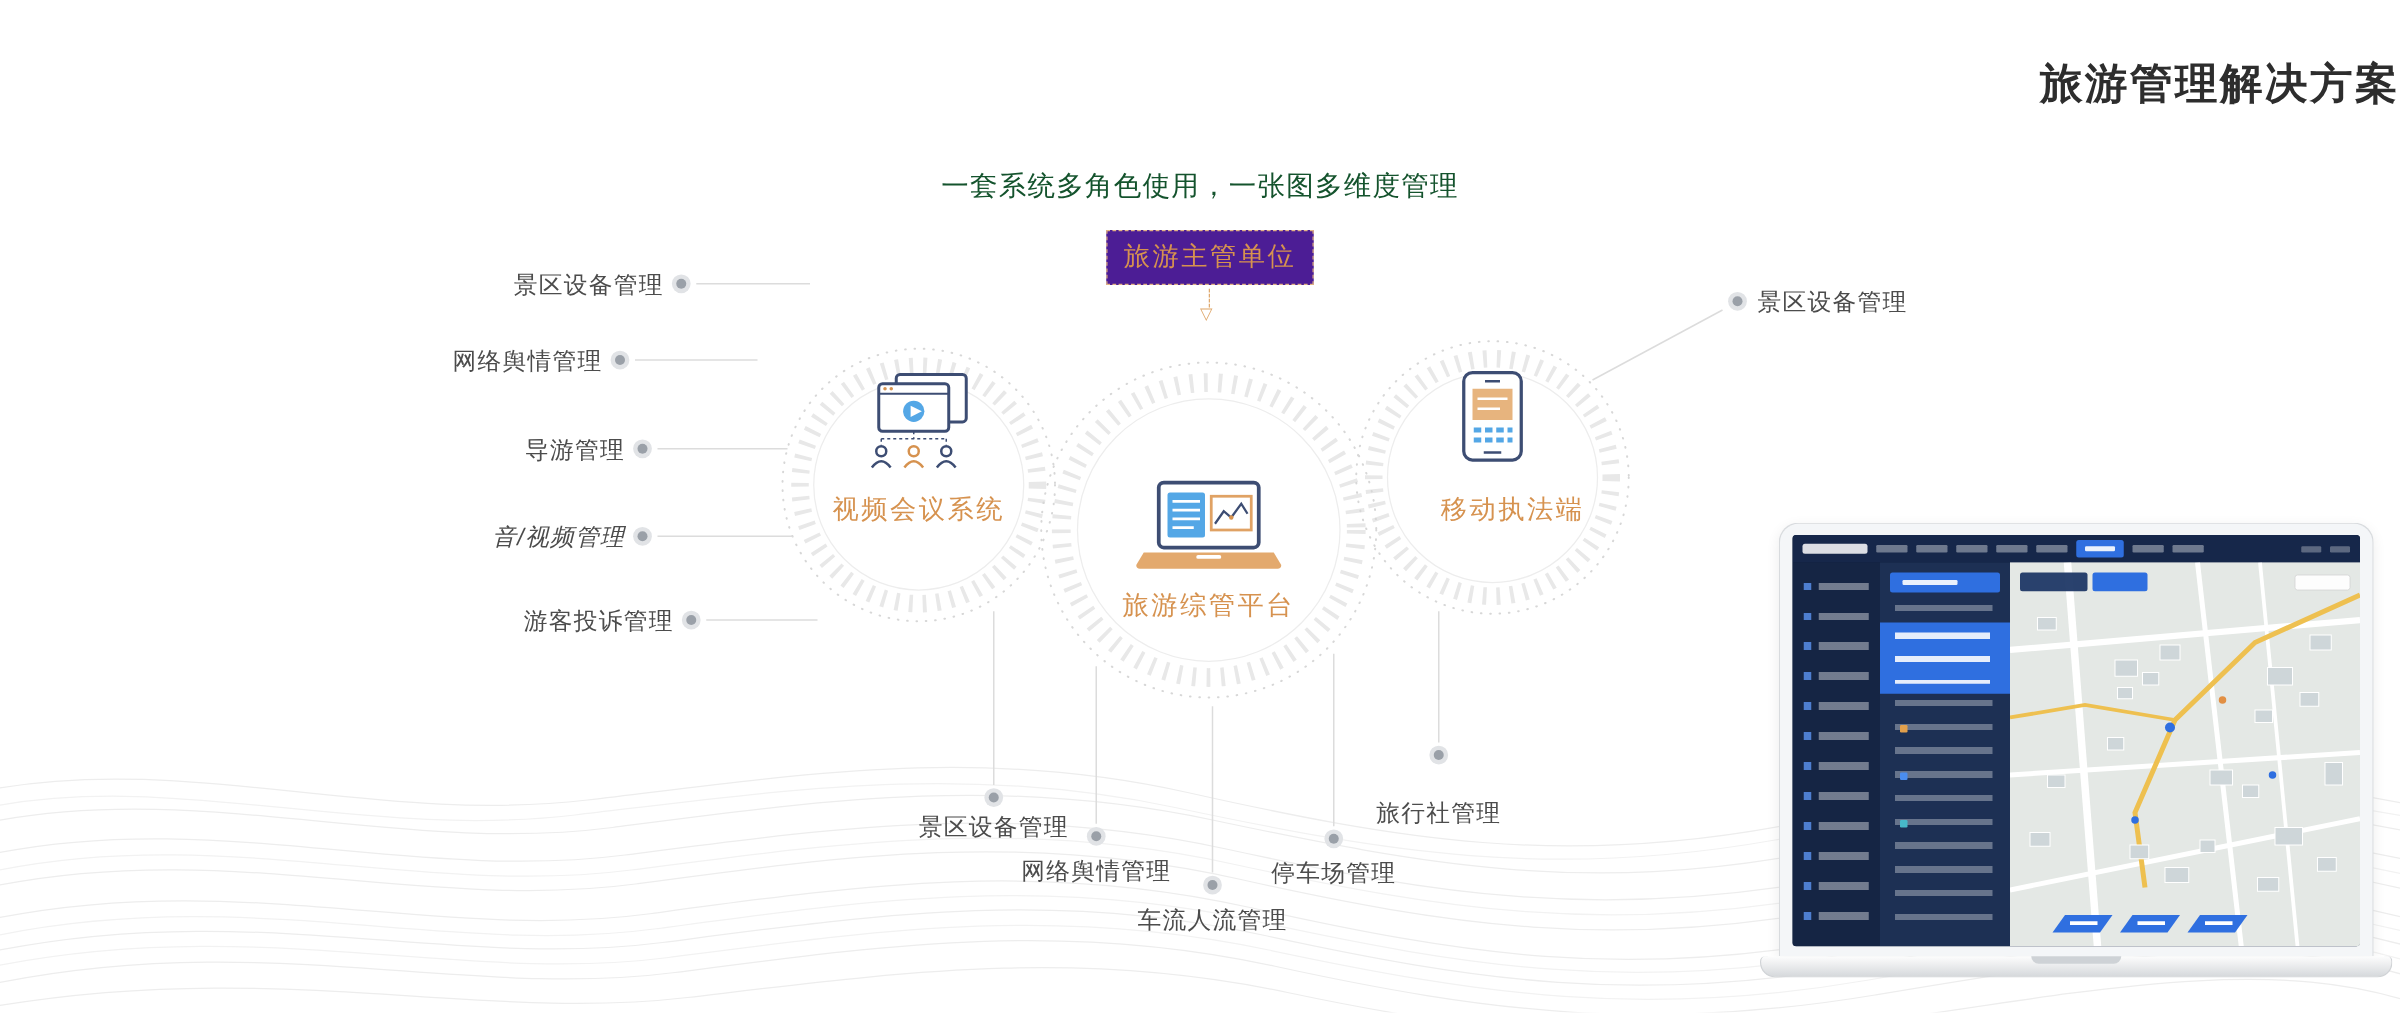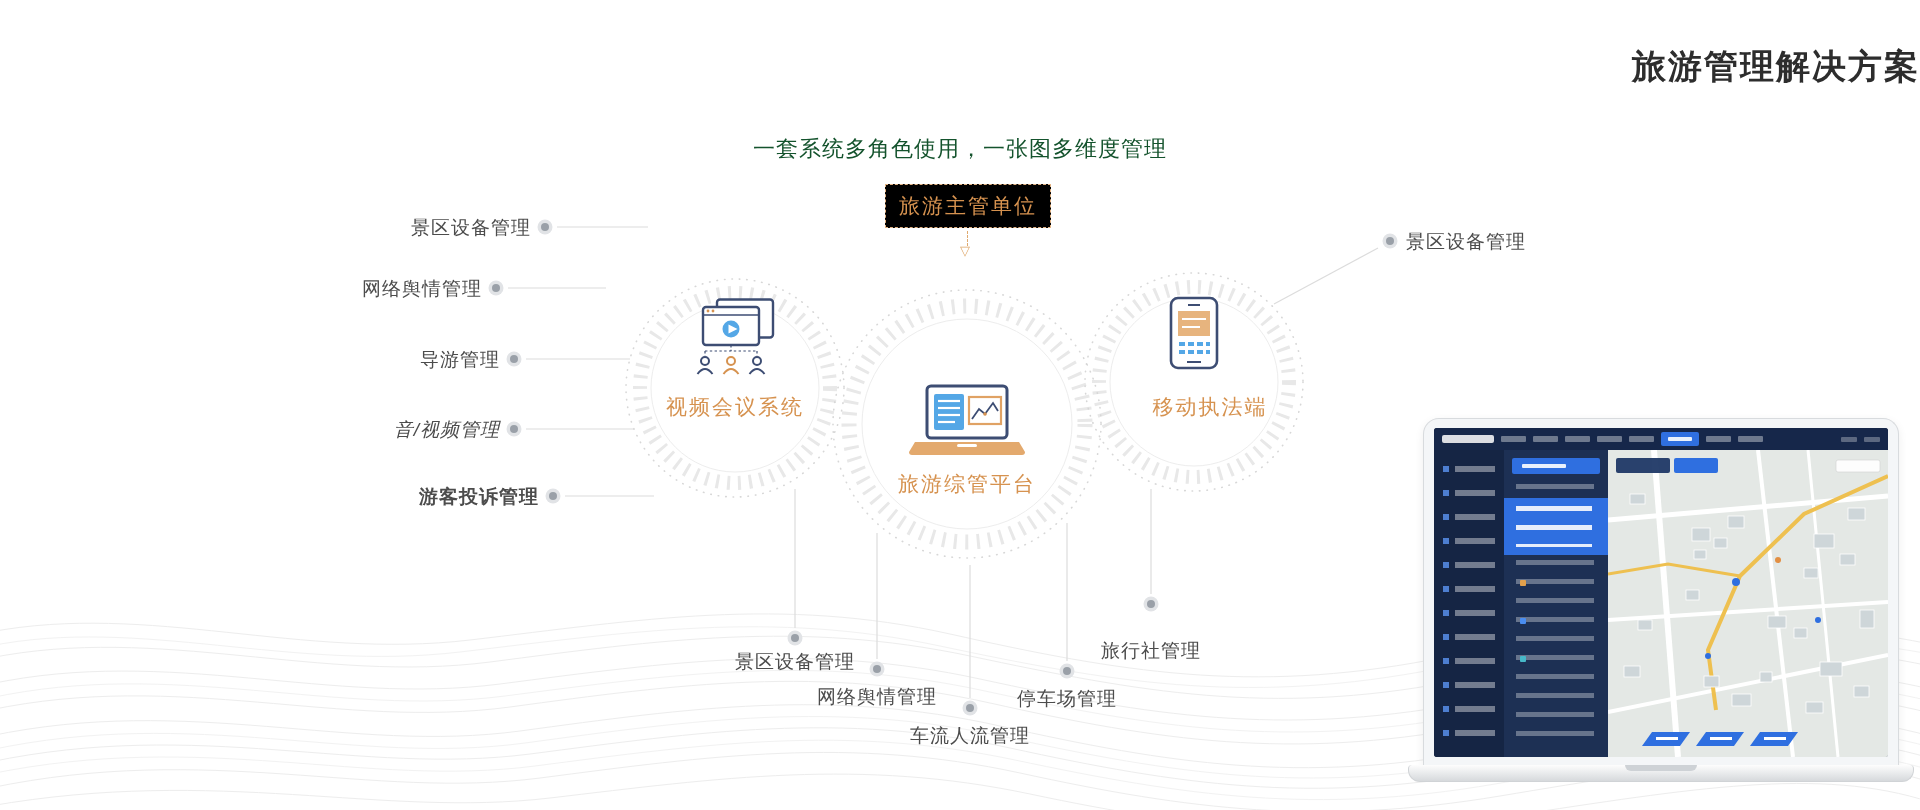--- a/index.html
+++ b/index.html
@@ -22,21 +22,21 @@
     color: #2d2d2d; letter-spacing: 2px;
   }
   .page-subtitle {
     position: absolute; z-index: 2; top: 108px; left: 0; width: 100%;
     text-align: center; font-size: 22px; color: #14532d; letter-spacing: 1px; margin-top: 26px;
   }
 
   
   .auth-box {
     position: absolute; z-index: 2; left: 885px; top: 184px; width: 166px; height: 44px;
-    border: 1px dashed #e2b384; background: #000000;
+    border: 1px dashed #e2b384; background: #4c1d95;
     color: #d6924f; font-size: 21px; letter-spacing: 2px;
     text-align: center; line-height: 42px;
   }
   .auth-connector {
     position: absolute; z-index: 2; left: 967px; top: 231px; height: 15px; width: 0;
     border-left: 1px dashed #dfa96e;
   }
   .auth-arrow {
     position: absolute; z-index: 2; left: 960px; top: 244px;
     color: #dfa96e; font-size: 13px; line-height: 14px;
@@ -54,21 +54,21 @@
   
   .lbl {
     position: absolute; z-index: 2; font-size: 19px; color: #4c4c4c;
     white-space: nowrap; letter-spacing: 1px;
   }
   .lbl.center { width: 240px; text-align: center; }
   .ll1 { right: 1389px; top: 215px; }
   .ll2 { right: 1438px; top: 276px; }
   .ll3 { right: 1420px; top: 347px; }
   .ll4 { right: 1420px; top: 417px; font-style: italic; }
-  .ll5 { right: 1381px; top: 484px; font-weight: bold; }
+  .ll5 { right: 1381px; top: 484px; }
   .rl1 { left: 1406px; top: 229px; }
   .bl1 { left: 675px;  top: 649px; }
   .bl2 { left: 757px;  top: 684px; }
   .bl3 { left: 850px;  top: 723px; }
   .bl4 { left: 947px;  top: 686px; }
   .bl5 { left: 1031px; top: 618px; margin-top: 20px; }
 
   
   .node-icon { position: absolute; z-index: 2; }
   .ic-video    { left: 683px;  top: 298px; }

